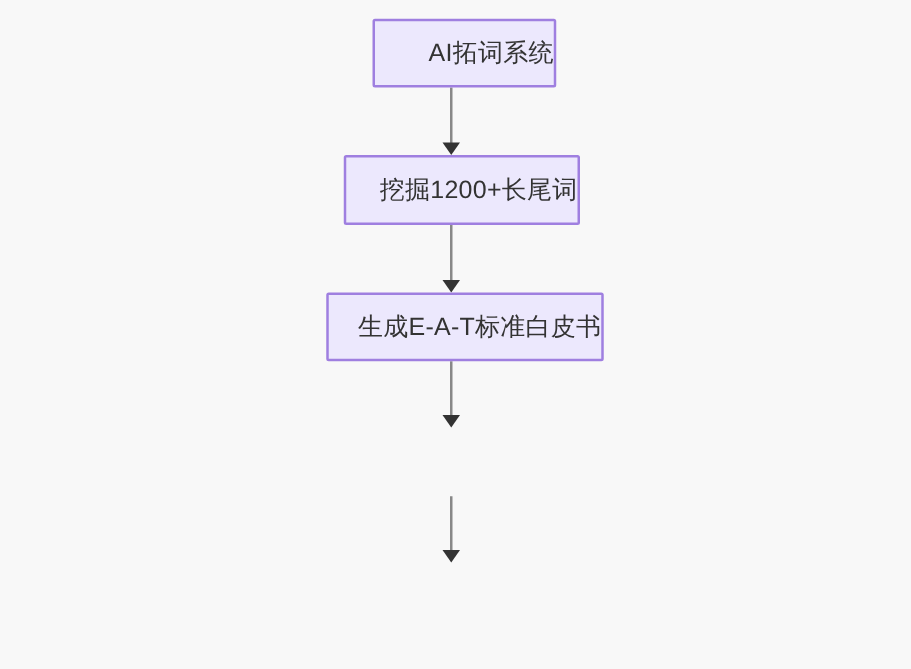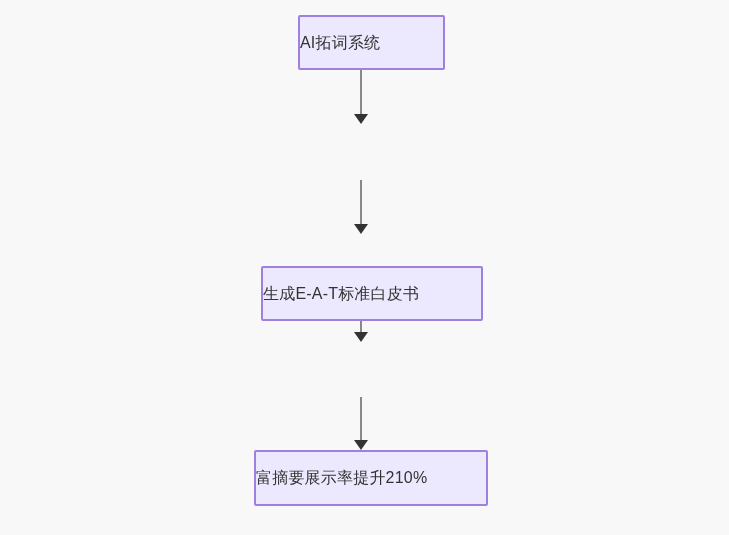--- a/index.html
+++ b/index.html
@@ -21,23 +21,23 @@
   }
 
   .node {
     position: absolute;
     box-sizing: border-box;
     background: #ece8fd;
     border: 2px solid #9f7fe0;
     border-radius: 2px;
     display: flex;
     align-items: center;
-    justify-content: flex-start;
+    justify-content: flex-end;
     color: #333333;
-    font-size: 16px;
+    font-size: 20px;
     line-height: 1.2;
     letter-spacing: 0.2px;
     white-space: nowrap;
   }
 
   .edge {
     position: absolute;
     width: 22px;
     pointer-events: none;
   }
@@ -70,19 +70,19 @@
     </div>
     <div class="edge" style="left: 350px; top: 397px; height: 53px;">
       <svg width="22" height="53" viewBox="0 0 22 53">
         <line x1="11" y1="0" x2="11" y2="44" stroke="#888888" stroke-width="2"></line>
         <polygon points="4,43 18,43 11,53" fill="#333333"></polygon>
       </svg>
     </div>
     <div class="node" style="left: 298px; top: 15px; width: 147px; height: 55px; background: rgb(236, 232, 253); border-color: rgb(159, 127, 224); color: rgb(51, 51, 51);">
       <span>AI拓词系统</span>
     </div>
-    <div class="node" style="left: 261px; top: 234px; width: 222px; height: 55px; background: rgb(236, 232, 253); border-color: rgb(159, 127, 224); color: rgb(51, 51, 51); margin-top: 32px;">
+    <div class="node" style="left: 275px; top: 124px; width: 189px; height: 56px; background: rgb(236, 232, 253); border-color: rgb(159, 127, 224); color: rgb(51, 51, 51);">
+      <span>挖掘1200+长尾词</span>
+    </div>
+    <div class="node" style="left: 261px; top: 234px; width: 222px; height: 55px; background: rgb(236, 232, 253); border-color: rgb(159, 127, 224); color: rgb(51, 51, 51);">
       <span>生成E-A-T标准白皮书</span>
-    </div>
-    <div class="node" style="left: 254px; top: 450px; width: 234px; height: 56px; background: rgb(236, 232, 253); border-color: rgb(159, 127, 224); color: rgb(51, 51, 51);">
-      <span>富摘要展示率提升210%</span>
     </div>
   </div>
 
 </body></html>

